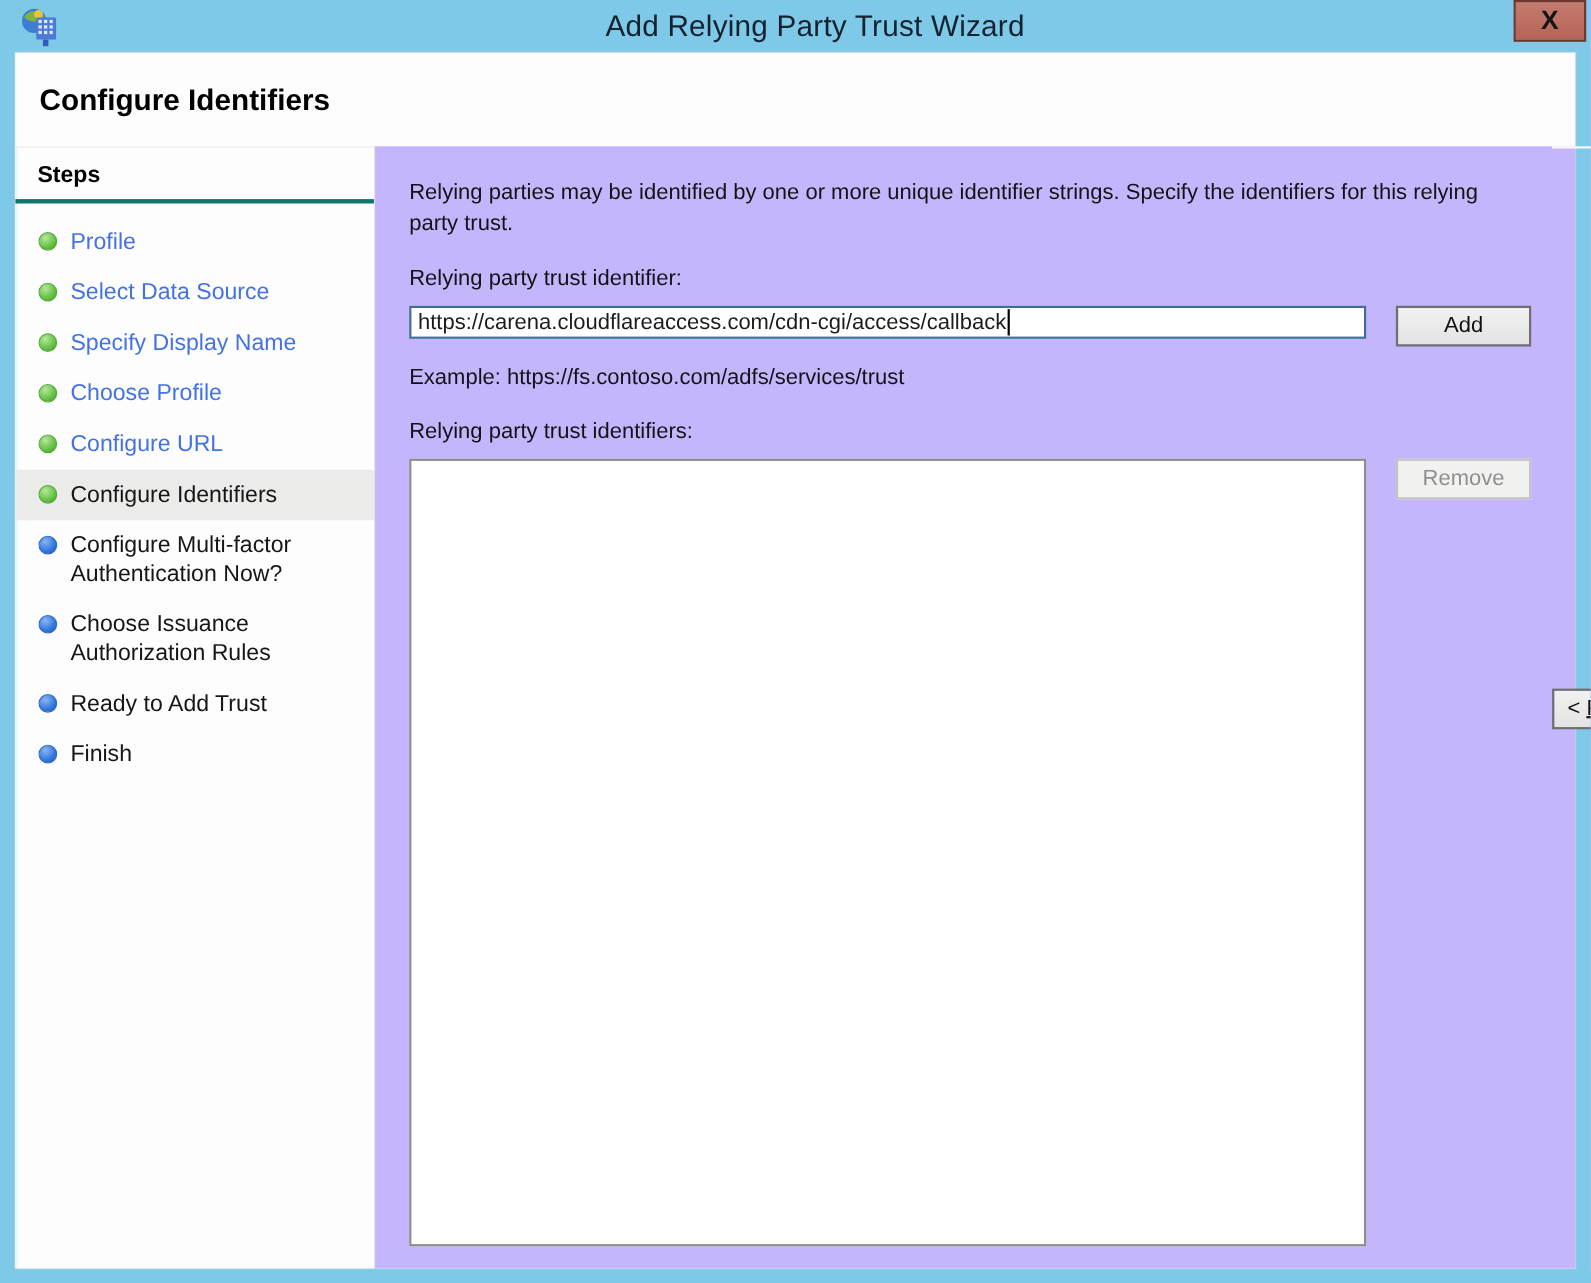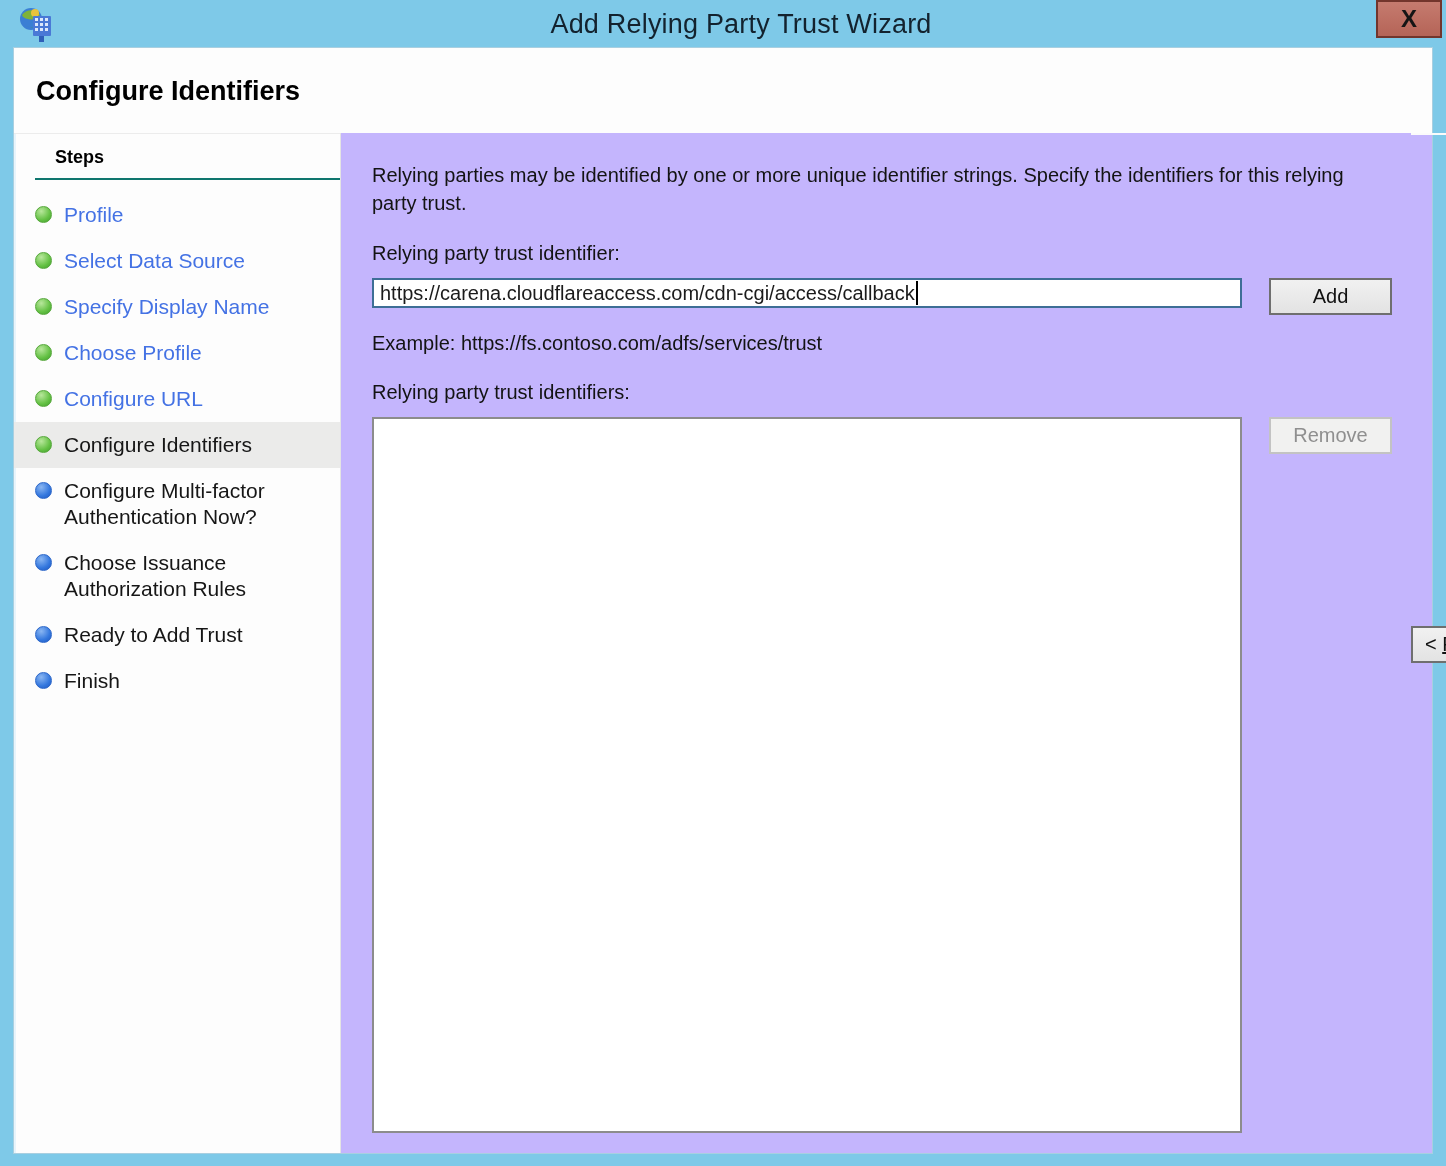--- a/index.html
+++ b/index.html
@@ -46,24 +46,23 @@
 
   .body-row { flex: 1; display: flex; min-height: 0; }
 
   
   .sidebar {
     width: 326px; flex: 0 0 auto; background: #fdfdfd;
     border-top: 1px solid #ececec;
     box-shadow: inset 2px 0 0 #e8f4fb;
   }
   .steps-heading {
-    font-size: 18px; font-weight: bold; color: #000;
+    font-size: 21px; font-weight: bold; color: #000;
     padding: 13px 20px 10px 20px;
-    border-bottom: 2px solid #0f766e;
-    margin-left: 21px;
+    border-bottom: 4px solid #0f766e;
   }
   .steps-list { list-style: none; padding-top: 12px; }
   .step {
     display: flex; align-items: flex-start;
     padding: 10px 14px 10px 21px;
     font-size: 21px; line-height: 26px;
   }
   .step .dot {
     flex: 0 0 auto; width: 17px; height: 17px; border-radius: 50%;
     margin: 4px 12px 0 0;

